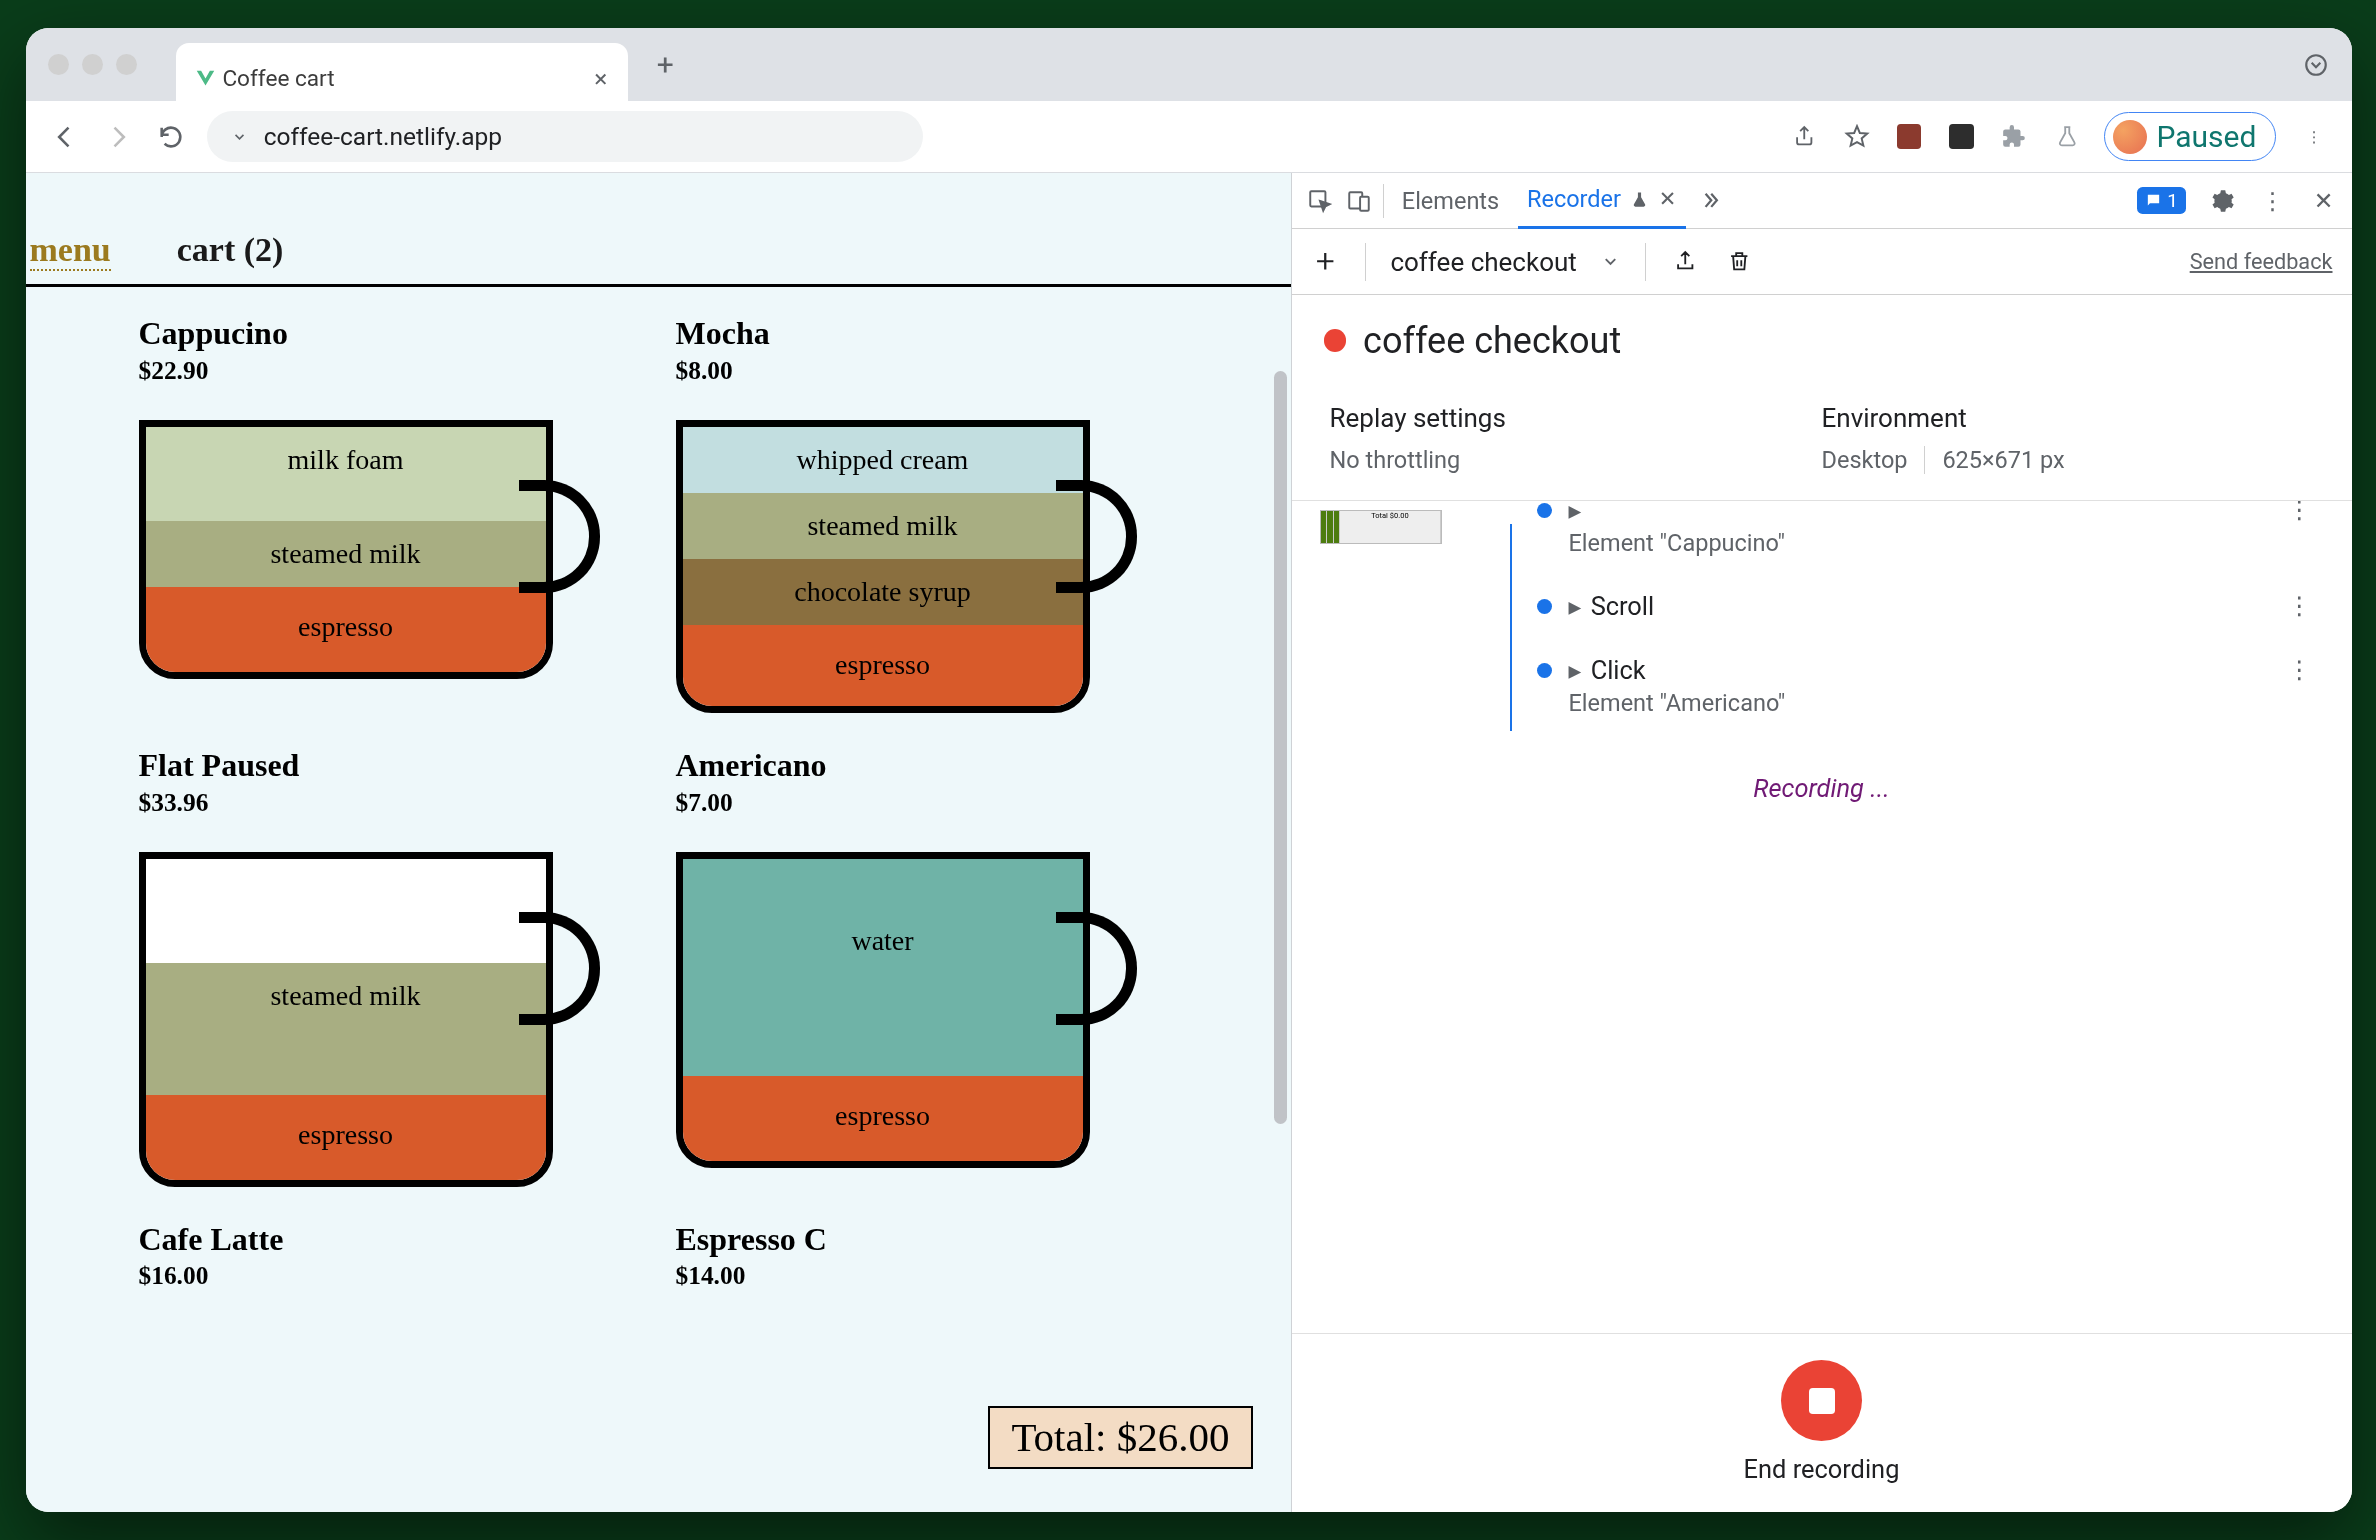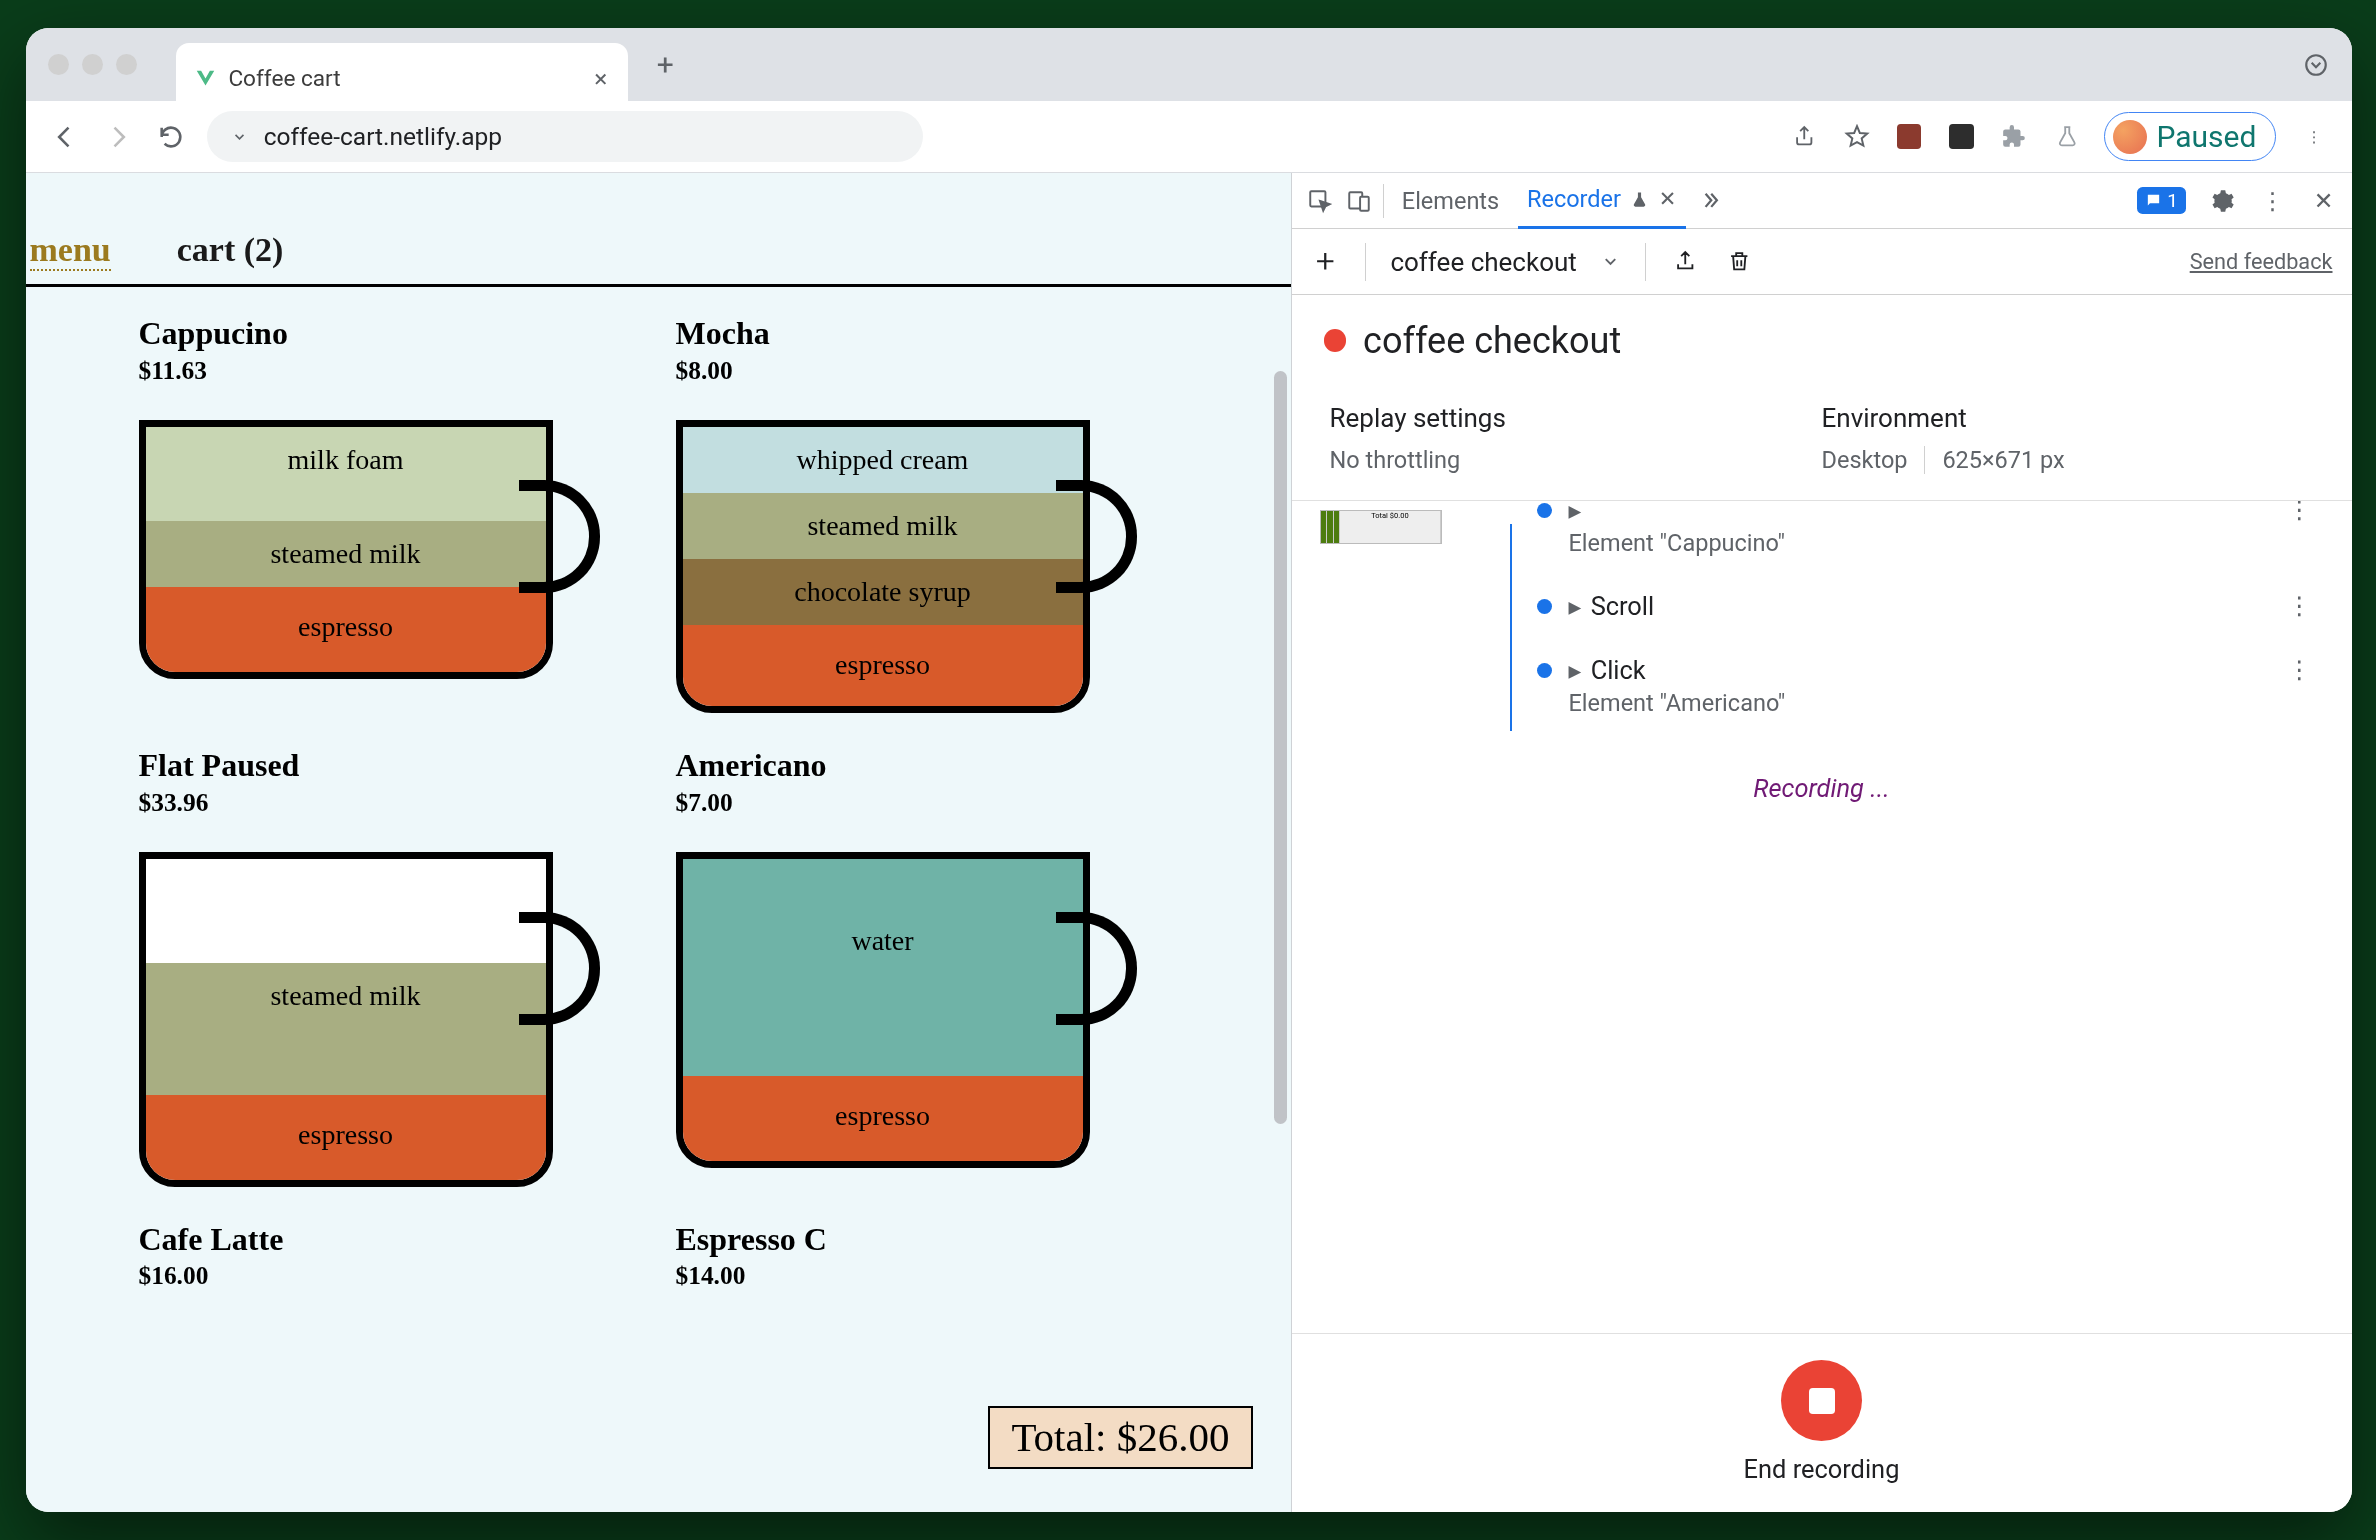--- a/index.html
+++ b/index.html
@@ -33,21 +33,21 @@
 }
 .traffic-lights { display: flex; gap: 13px; margin-right: 28px; }
 .traffic-lights span { width: 21px; height: 21px; border-radius: 50%; background: #d0d0d0; display: block; }
 .tab {
   background: #fff;
   border-radius: 13px 13px 0 0;
   padding: 12px 21px 0 19px;
   height: 58px;
   display: flex;
   align-items: center;
-  gap: 12px;
+  gap: 6px;
   min-width: 452px;
   color: #3c3c3c;
   font-size: 22.6px;
   position: relative;
   top: 7.5px;
 }
 .tab .favicon { color: #4dba87; font-weight: bold; }
 .tab .close { margin-left: auto; font-size: 24.5px; color: #5f6368; }
 .new-tab { font-size: 30px; color: #5f6368; margin-left: 17px; }
 .addr-bar {
@@ -319,21 +319,21 @@
   <div class="main-split">
 
     <div class="page-area">
       <div class="page-nav">
         <span class="menu-link">menu</span>
         <span class="cart-link">cart (2)</span>
       </div>
       <div class="products" id="products">
           <div class="product">
     <h3>Cappucino</h3>
-    <div class="price">$11.63</div>
+    <div class="price">$22.90</div>
 
     <div class="cup-wrap">
       <div class="cup-body">
                 <div class="layer foam" style="min-height:94px">milk foam</div>
                 <div class="layer steamed" style="min-height:66px">steamed milk</div>
                 <div class="layer espresso" style="min-height:85px">espresso</div>
               </div>
       <div class="cup-handle"></div>
     </div>
   </div>

